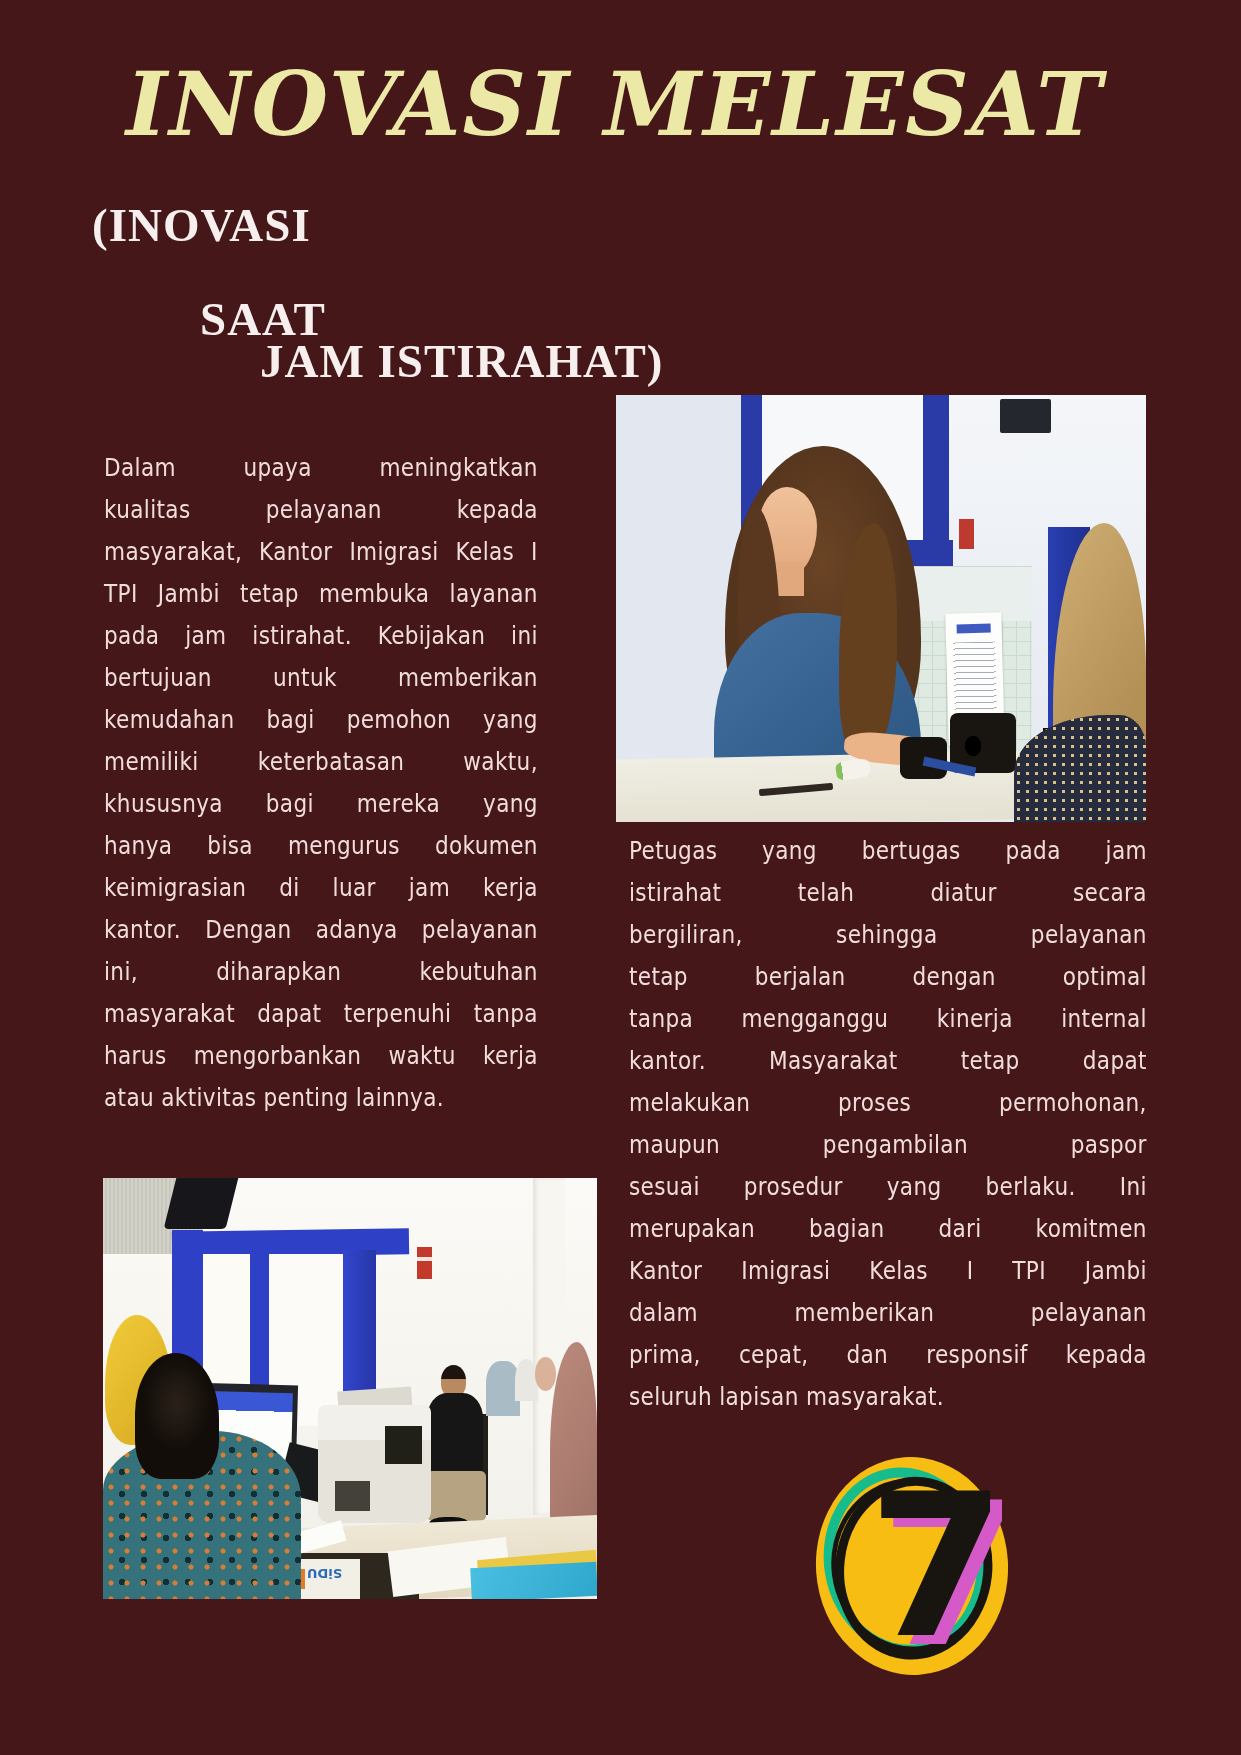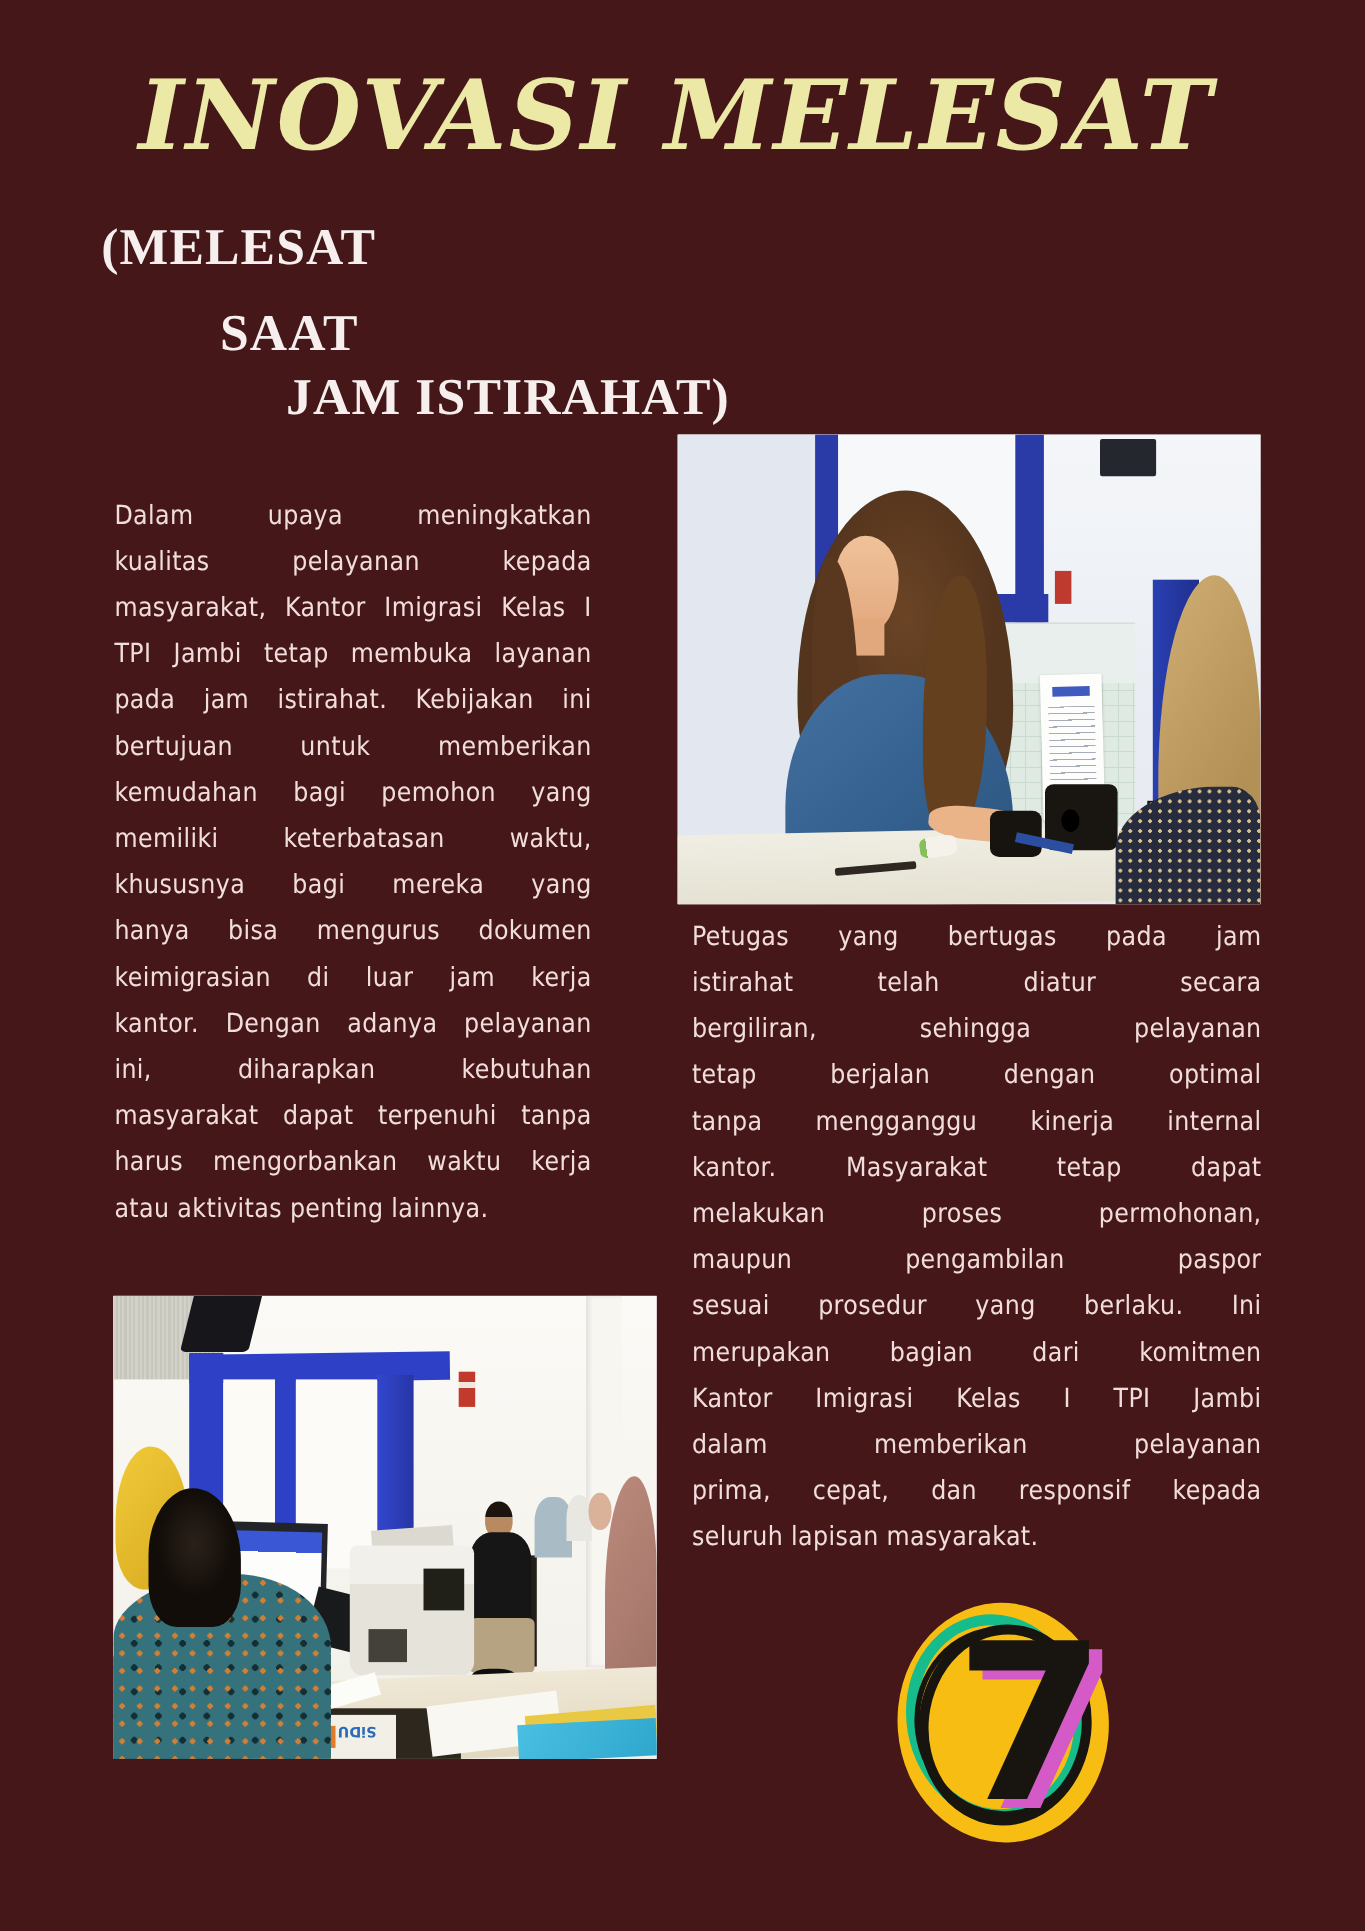--- a/index.html
+++ b/index.html
@@ -8,21 +8,21 @@
     --c-badge_teal:#17BC8D; --c-badge_numeral:#181410; --c-badge_numeral_shadow:#D45BC7;
     --c-photo_blue_top:#2A3BA8; --c-photo_blue_bottom:#2E41C6;
   }
   html,body{margin:0;padding:0;background:var(--c-background);}
   .page{position:relative;width:1241px;height:1682px;background:var(--c-background);overflow:hidden;}
   .title{position:absolute;left:126px;top:52px;margin:0;
     font-family:"DejaVu Serif",serif;font-style:italic;font-weight:bold;
     font-size:88px;letter-spacing:2px;color:var(--c-title);white-space:nowrap;}
   .sub-line{position:absolute;font-family:"Liberation Serif",serif;font-weight:bold;
     font-size:47px;letter-spacing:1px;color:var(--c-subtitle);white-space:nowrap;}
-  .sub1{left:92px;top:198px;} .sub2{left:200px;top:276px;} .sub3{left:260px;top:334px;}
+  .sub1{left:92px;top:198px;} .sub2{left:200px;top:292px;} .sub3{left:260px;top:334px;}
   .tcol{position:absolute;font-family:"DejaVu Sans",sans-serif;font-size:24px;
     line-height:42px;color:var(--c-body_text);letter-spacing:.4px;}
   .tcol .tline{width:111.2%;transform:scaleX(.899);transform-origin:0 50%;
     height:42px;text-align:justify;text-align-last:justify;overflow:visible;}
   .tcol .tline:last-child{text-align-last:left;}
   #col-left{left:104px;top:447px;width:434px;}
   #col-right{left:629px;top:830px;width:518px;}
   .photo{position:absolute;margin:0;overflow:hidden;background:#eef0f4;}
   #photo-top{left:616px;top:395px;width:530px;height:427px;}
   #photo-bottom{left:103px;top:1178px;width:494px;height:421px;}
@@ -40,21 +40,21 @@
     font-family:"DejaVu Sans",sans-serif;font-weight:bold;font-size:13px;color:#2b6bb8;}
 </style>
 </head>
 <body>
 
 <div class="page">
 
   <h1 class="title">INOVASI MELESAT</h1>
 
   <div>
-    <div class="sub-line sub1">(MELESAT</div>
+    <div class="sub-line sub1">(INOVASI</div>
     <div class="sub-line sub2">SAAT</div>
     <div class="sub-line sub3">JAM ISTIRAHAT)</div>
   </div>
 
   <div class="tcol" id="col-left">
       <div class="tline">Dalam upaya meningkatkan</div>
       <div class="tline">kualitas pelayanan kepada</div>
       <div class="tline">masyarakat, Kantor Imigrasi Kelas I</div>
       <div class="tline">TPI Jambi tetap membuka layanan</div>
       <div class="tline">pada jam istirahat. Kebijakan ini</div>

